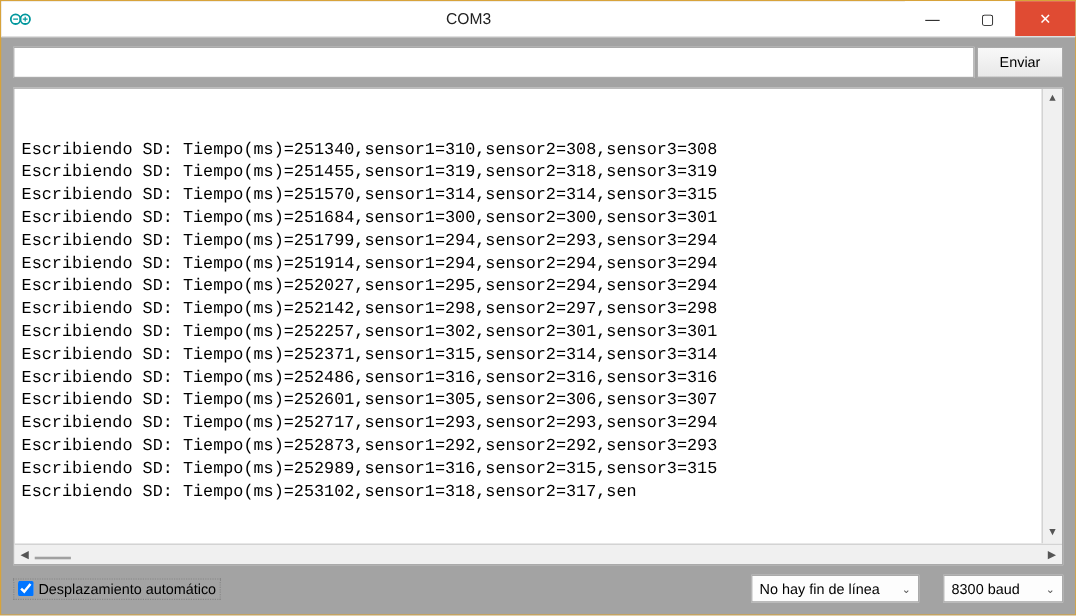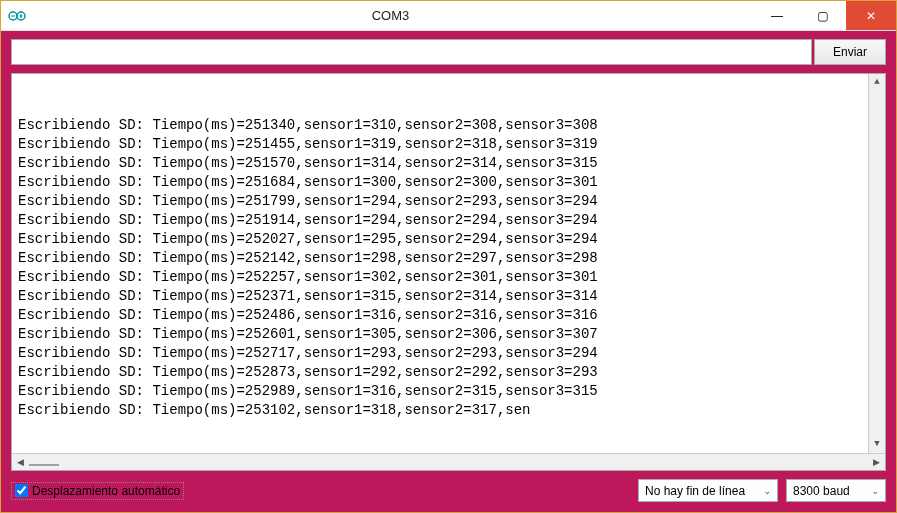--- a/index.html
+++ b/index.html
@@ -1,36 +1,36 @@
 <!DOCTYPE html>
 <html><head>
 <meta charset="utf-8">
 <style>
   * { box-sizing: border-box; margin: 0; padding: 0; }
   body { font-family: "Segoe UI", Tahoma, sans-serif; font-size: 12px; background: #fff; }
-  .window { width: 897px; height: 513px; border: 1px solid #d8a33a; background: #be185d; display: flex; flex-direction: column; }
+  .window { width: 897px; height: 513px; border: 1px solid #d8a33a; background: #a3a3a3; display: flex; flex-direction: column; }
   .titlebar { height: 30px; background: #fff; display: flex; align-items: center; border-bottom: 1px solid #e0e0e0; }
   .app-icon { width: 20px; height: 20px; margin-left: 6px; display:flex; align-items:center; justify-content:center; }
   .title { flex: 1; text-align: center; font-size: 13px; color: #222; }
   .win-btns { display: flex; height: 100%; }
   .win-btn { width: 46px; height: 100%; display: flex; align-items: center; justify-content: center; font-size: 12px; font-family: "Segoe UI", sans-serif; background: #fff; border: none; cursor: pointer; }
   .win-btn.close { background: #e04b33; color: #fff; width: 50px; }
   .toolbar { padding: 8px 10px; display: flex; gap: 2px; align-items: center; }
   .input-text { flex: 1; height: 26px; border: 1px solid #aaa; background: #fff; padding: 0 4px; font-family: inherit; font-size: 12px; }
   .btn { height: 26px; padding: 0 18px; border: 1px solid #aaa; background: linear-gradient(#f8f8f8,#e8e8e8); cursor: pointer; font-size: 12px; }
   .console-wrap { flex:1; margin: 0 10px 2px 10px; border: 1px solid #aaa; background: #fff; display:flex; flex-direction:column; overflow:hidden; }
   .console { flex:1; padding: 4px 6px; font-family: "Courier New", monospace; font-size: 14px; line-height: 19px; color: #000; white-space: pre; overflow: hidden; position:relative; }
   .vscroll { position:absolute; right:0; top:0; bottom:0; width:17px; background:#f0f0f0; border-left:1px solid #ccc; display:flex; flex-direction:column; align-items:center; }
   .vscroll .arrow { width:17px; height:17px; display:flex; align-items:center; justify-content:center; font-size:9px; color:#555; cursor:pointer; }
   .vscroll .track { flex:1; }
   .hscroll { height:17px; background:#f0f0f0; border-top:1px solid #ccc; display:flex; align-items:center; }
   .hscroll .arrow { width:17px; height:17px; display:flex; align-items:center; justify-content:center; font-size:9px; color:#555; cursor:pointer; }
   .hscroll .track { flex:1; position:relative; }
   .hscroll .thumb { position:absolute; left:0; top:2px; bottom:2px; width:30px; background:#c0c0c0; border:1px solid #a0a0a0; }
-  .bottombar { display:flex; align-items:center; padding: 6px 10px 10px 10px; gap:8px; }
+  .bottombar { display:flex; align-items:center; padding: 6px 10px 10px 10px; gap:20px; }
   .chk-wrap { display:flex; align-items:center; gap:4px; border:1px dotted #888; padding:1px 3px; }
   .chk { width:13px; height:13px; }
   .spacer { flex:1; }
   .select { height:23px; border:1px solid #aaa; background:#fdfdfd; padding: 0 20px 0 6px; font-size:12px; position:relative; display:flex; align-items:center; cursor:pointer; min-width:140px;text-align:center; }
   .select.baud { min-width:100px; }
   .select .caret { position:absolute; right:6px; font-size:9px; color:#555; }
   .line { display:block; }
 </style>
 </head>
 <body>

